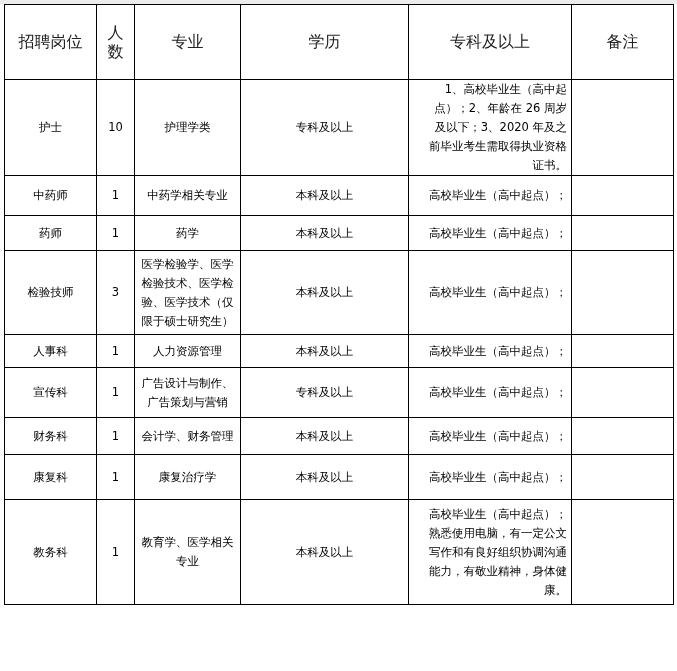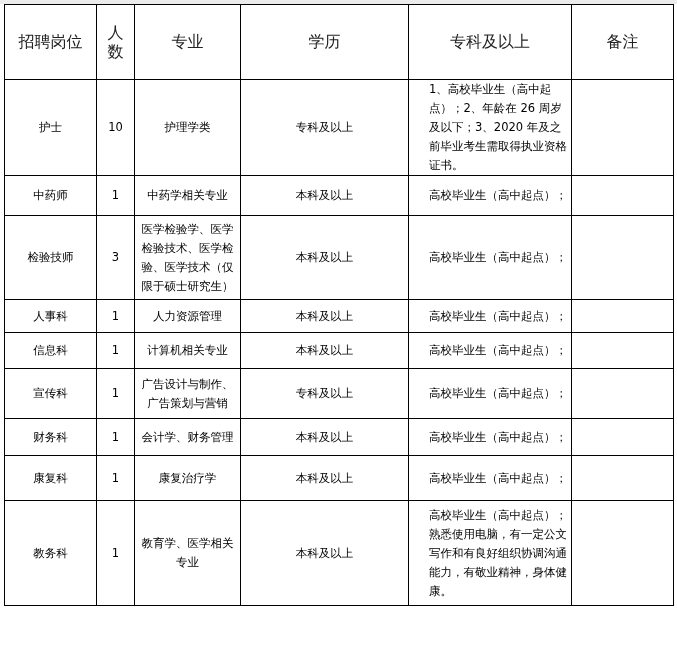--- a/index.html
+++ b/index.html
@@ -3,21 +3,21 @@
 <meta charset="utf-8">
 <style>
   html, body { margin:0; padding:0; background:#fff; }
   body { width:677px; height:671px; position:relative; overflow:hidden;
          font-family:"DejaVu Sans", "Liberation Sans", sans-serif; color:#000; }
   .topbar { position:absolute; left:0; top:0; width:677px; height:4px; background:#ececec; }
   table { position:absolute; left:4px; top:4px; border-collapse:collapse; table-layout:fixed; width:669px; }
   td, th { border:1px solid #000; padding:0 4px; text-align:center; vertical-align:middle; font-weight:normal; }
   th { font-size:16px; color:#222; }
   td { font-size:11.5px; line-height:19px; }
-  td.cond { text-align:left; padding-left:20px; }
+  td.cond { text-align:right; padding-left:20px; }
   th.num { font-size:16px; line-height:19px; }
 </style>
 </head>
 <body>
 
 <div class="topbar"></div>
 
 <table>
   <colgroup>
     <col style="width:92px">
@@ -45,40 +45,40 @@
     <td></td>
   </tr>
   <tr style="height:40px">
     <td>中药师</td>
     <td>1</td>
     <td>中药学相关专业</td>
     <td>本科及以上</td>
     <td class="cond">高校毕业生（高中起点）；</td>
     <td></td>
   </tr>
+  <tr style="height:35px">
+    <td>药师</td>
+    <td>1</td>
+    <td>药学</td>
+    <td>本科及以上</td>
+    <td class="cond">高校毕业生（高中起点）；</td>
+    <td></td>
+  </tr>
   <tr style="height:84px">
     <td>检验技师</td>
     <td>3</td>
     <td>医学检验学、医学检验技术、医学检验、医学技术（仅限于硕士研究生）</td>
     <td>本科及以上</td>
     <td class="cond">高校毕业生（高中起点）；</td>
     <td></td>
   </tr>
   <tr style="height:33px">
     <td>人事科</td>
     <td>1</td>
     <td>人力资源管理</td>
-    <td>本科及以上</td>
-    <td class="cond">高校毕业生（高中起点）；</td>
-    <td></td>
-  </tr>
-  <tr style="height:36px">
-    <td>信息科</td>
-    <td>1</td>
-    <td>计算机相关专业</td>
     <td>本科及以上</td>
     <td class="cond">高校毕业生（高中起点）；</td>
     <td></td>
   </tr>
   <tr style="height:50px">
     <td>宣传科</td>
     <td>1</td>
     <td>广告设计与制作、广告策划与营销</td>
     <td>专科及以上</td>
     <td class="cond">高校毕业生（高中起点）；</td>

